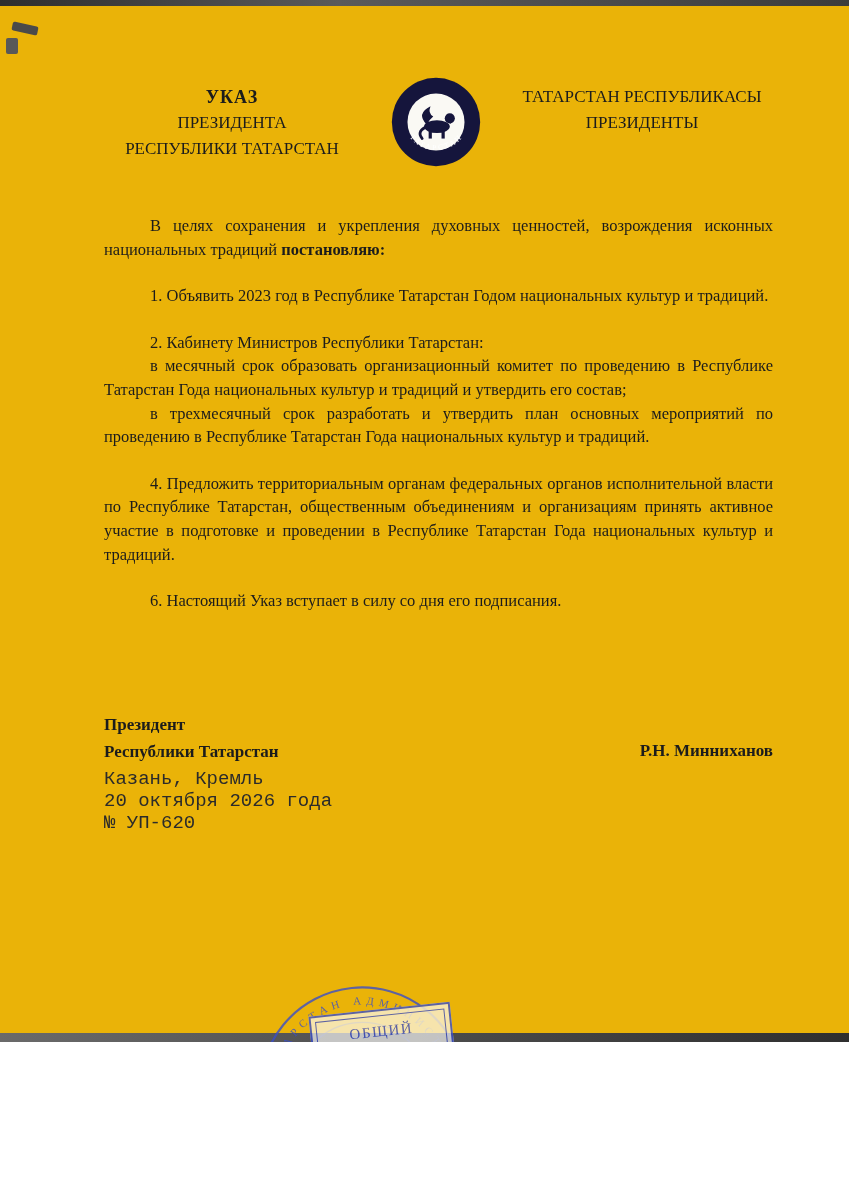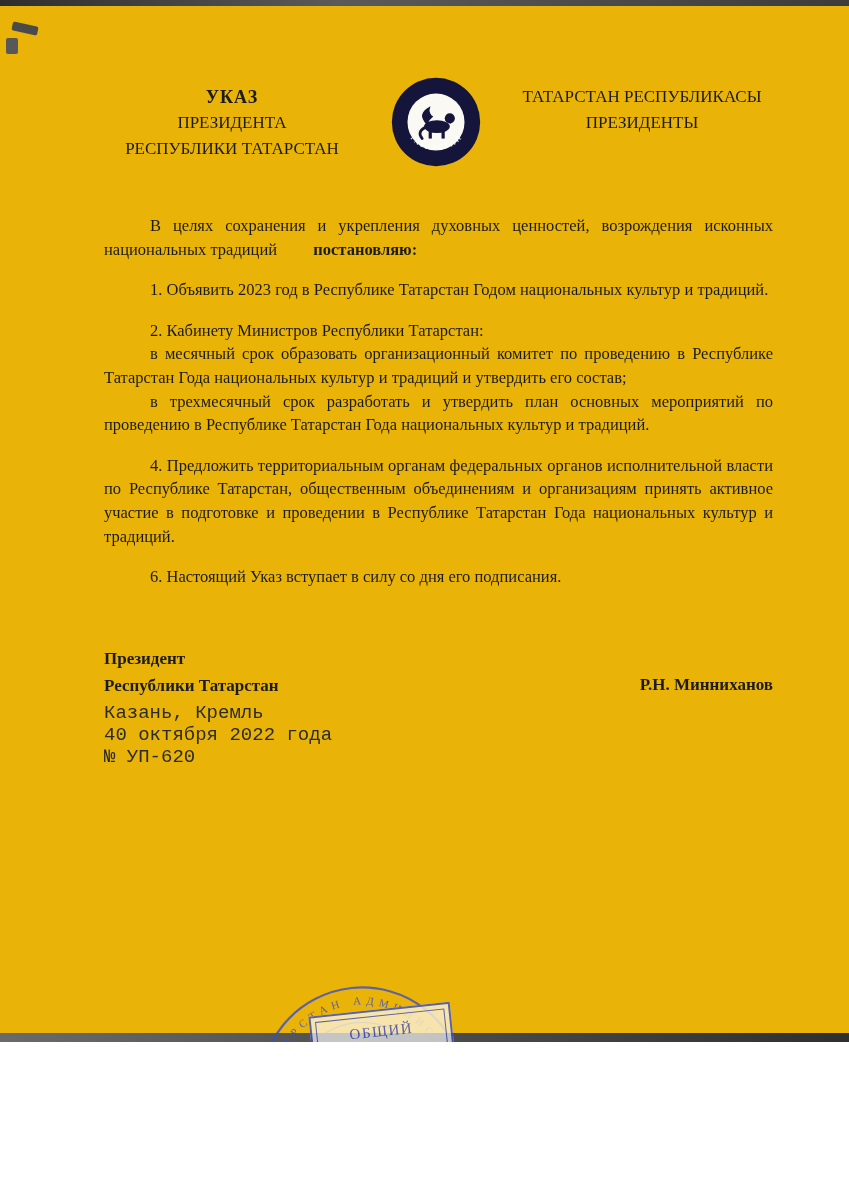--- a/index.html
+++ b/index.html
@@ -27,25 +27,25 @@
   .header-right { width:262px; text-align:center; font-size:17px; line-height:26px; }
   .header-right .l3 { font-weight:bold; letter-spacing:0.5px; }
   .emblem-wrap { width:92px; height:92px; margin-top:-8px; }
 
   
   .title { margin-top:64px; text-align:center; font-weight:bold; font-size:17px; line-height:25px; }
 
   
   .body { margin-top:46px; font-size:16.5px; line-height:23.6px; text-align:justify; }
   .body p { margin:0; text-indent:46px; }
-  .body p.gap { margin-top:17px; }
-  .b { font-weight:bold;margin-left:32px; }
+  .body p.gap { margin-top:23px; }
+  .b { font-weight:bold; }
 
   
-  .sig { position:relative; margin-top:56px; font-size:17px; height:130px; }
+  .sig { position:relative; margin-top:98px; font-size:17px; height:130px; }
   .sig-post { font-weight:bold; line-height:27px; }
   .sig-mono { font-family:"Liberation Mono","DejaVu Sans Mono",monospace;
     font-size:19px; line-height:22px; margin-top:3px; color:#2b2b2b; }
   .sig-name { position:absolute; right:0; top:30px; font-weight:bold; }
 
   
   .stamp { position:absolute; left:256px; top:976px; width:240px; height:220px;
     transform:rotate(-6deg); opacity:0.8; color:#3a4ec9; }
   .stamp svg { position:absolute; left:0; top:6px; }
   .stamp-box {
@@ -120,21 +120,21 @@
       <p class="gap">6. Настоящий Указ вступает в силу со дня его подписания.</p>
     </div>
 
     <div class="sig">
       <div class="sig-post">
         <div>Президент</div>
         <div>Республики Татарстан</div>
       </div>
       <div class="sig-mono">
         <div>Казань, Кремль</div>
-        <div>40 октября 2022 года</div>
+        <div>20 октября 2026 года</div>
         <div>№ УП-620</div>
       </div>
       <div class="sig-name">Р.Н. Минниханов</div>
     </div>
 
   </div>
 
   <div class="stamp">
     <svg width="212" height="212" viewBox="0 0 212 212">
       <circle cx="106" cy="106" r="102" fill="none" stroke="#3a4ec9" stroke-width="2.2"></circle>

